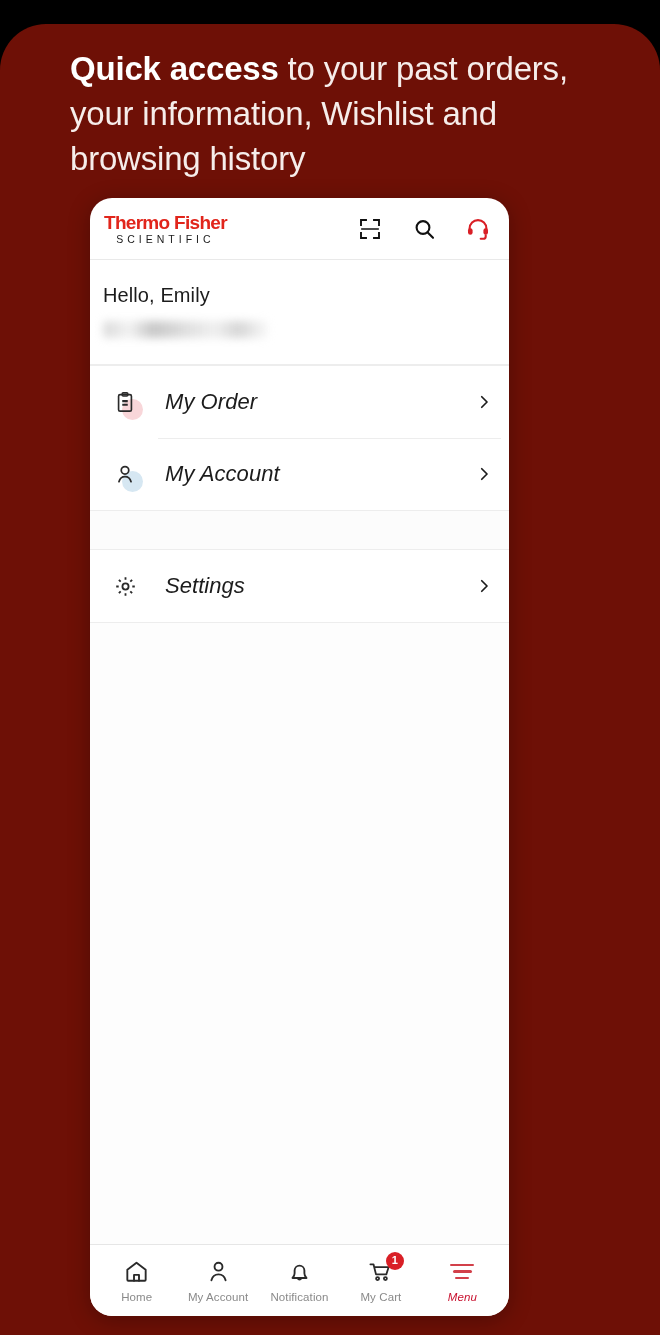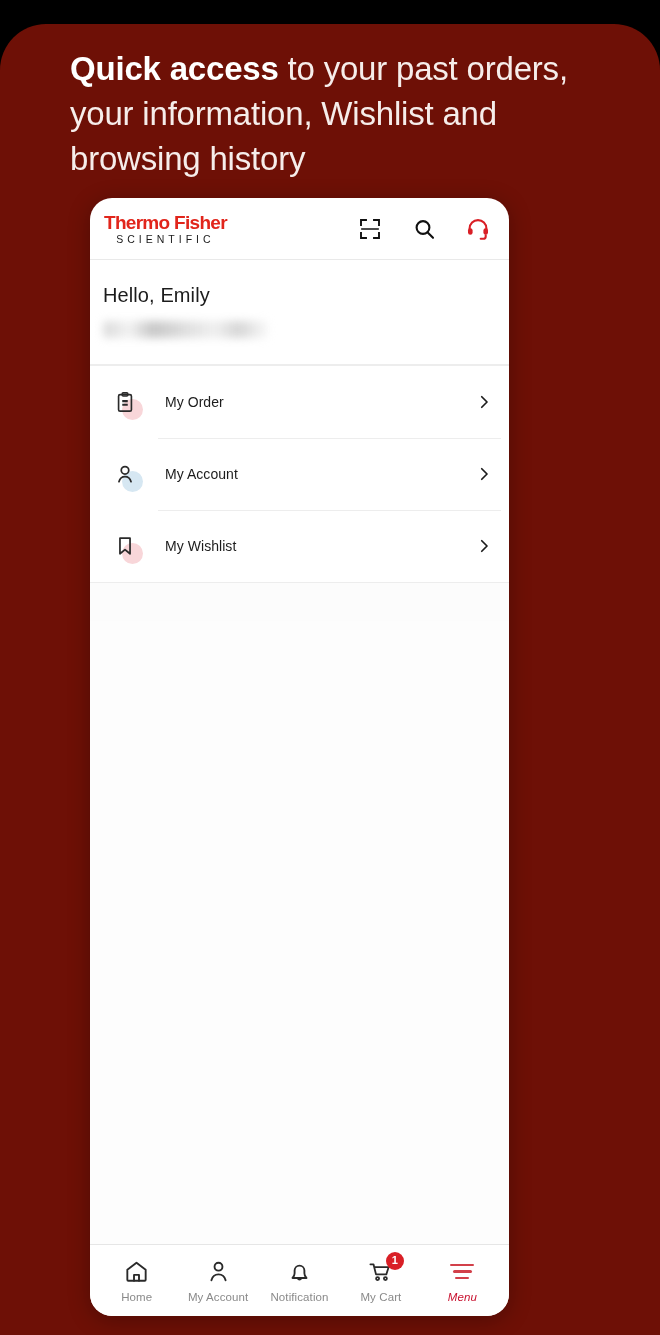--- a/index.html
+++ b/index.html
@@ -176,24 +176,25 @@
     position: absolute;
     width: 21px;
     height: 21px;
     border-radius: 50%;
     right: 4px;
     bottom: 4px;
     filter: blur(0.6px);
   }
   .row-icon svg { position: relative; z-index: 2; }
   .row-label {
-    font-size: 14px;
+    font-size: 22px;
     color: #1C1C1C;
     margin-left: 18px;
     letter-spacing: 0.05px;
+    font-style: italic;
   }
   .row-chevron {
     margin-left: auto;
     display: flex;
     align-items: center;
   }
 
   .filler {
     background: #FFFFFF;
     flex: 1 1 auto;
@@ -343,43 +344,45 @@
             </svg>
           </div>
           <div class="row-label">My Account</div>
           <div class="row-chevron">
             <svg width="18" height="18" viewBox="0 0 24 24" fill="none" stroke="#1C1C1C" stroke-width="2.3" stroke-linecap="round" stroke-linejoin="round">
                 <path d="M9 5l7 7-7 7"></path>
               </svg>
           </div>
         </div>
 
+
+
+      </div>
+
+      <div class="group-gap"></div>
+
+
+      <div class="group-gap"></div>
+
+      <div class="menu-group">
         <div class="menu-row">
           <div class="row-icon">
-            <span class="tint-dot" style="background:#F8D6D9"></span>
-            <svg width="22" height="22" viewBox="0 0 24 24" fill="none" stroke="#2A2A2A" stroke-width="1.9" stroke-linejoin="round">
-              <path d="M6.5 3.5h11v17l-5.5-4.6-5.5 4.6z"></path>
+            <svg width="23" height="23" viewBox="0 0 24 24" fill="none" stroke="#2A2A2A" stroke-width="1.9" stroke-linejoin="round">
+              <circle cx="12" cy="12" r="3.2"></circle>
+              <path d="M12 2.3v2.6M12 19.1v2.6M21.7 12h-2.6M4.9 12H2.3M18.9 5.1l-1.9 1.9M7 17l-1.9 1.9M18.9 18.9 17 17M7 7 5.1 5.1"></path>
             </svg>
           </div>
-          <div class="row-label">My Wishlist</div>
+          <div class="row-label">Settings</div>
           <div class="row-chevron">
             <svg width="18" height="18" viewBox="0 0 24 24" fill="none" stroke="#1C1C1C" stroke-width="2.3" stroke-linecap="round" stroke-linejoin="round">
                 <path d="M9 5l7 7-7 7"></path>
               </svg>
           </div>
         </div>
-
-
-      </div>
-
-      <div class="group-gap"></div>
-
-
-      <div class="group-gap"></div>
-
+      </div>
 
       <div class="filler"></div>
     </div>
 
     <div class="bottom-nav">
 
       <div class="nav-item">
         <div class="nav-icon-wrap">
           <svg width="25" height="25" viewBox="0 0 24 24" fill="none" stroke="#2A2A2A" stroke-width="1.8" stroke-linejoin="round" stroke-linecap="round">
             <path d="M3.2 10.4 12 3.6l8.8 6.8V20a.9.9 0 0 1-.9.9H4.1a.9.9 0 0 1-.9-.9z"></path>

